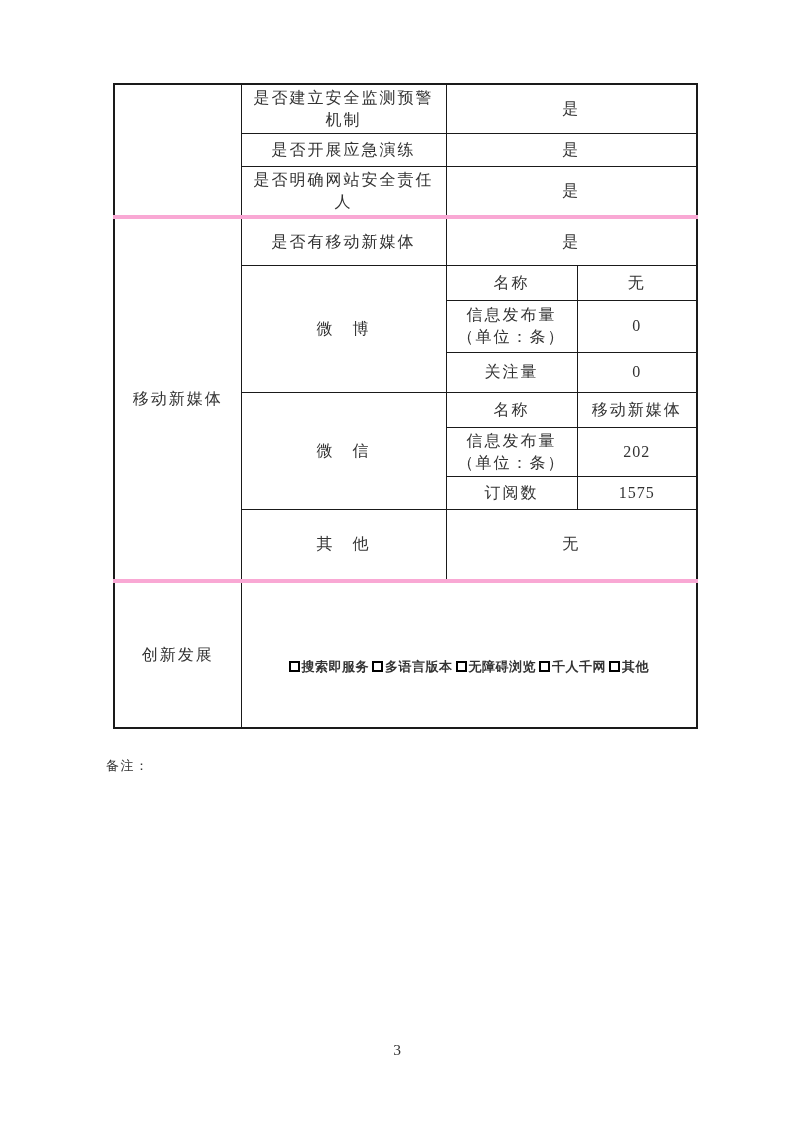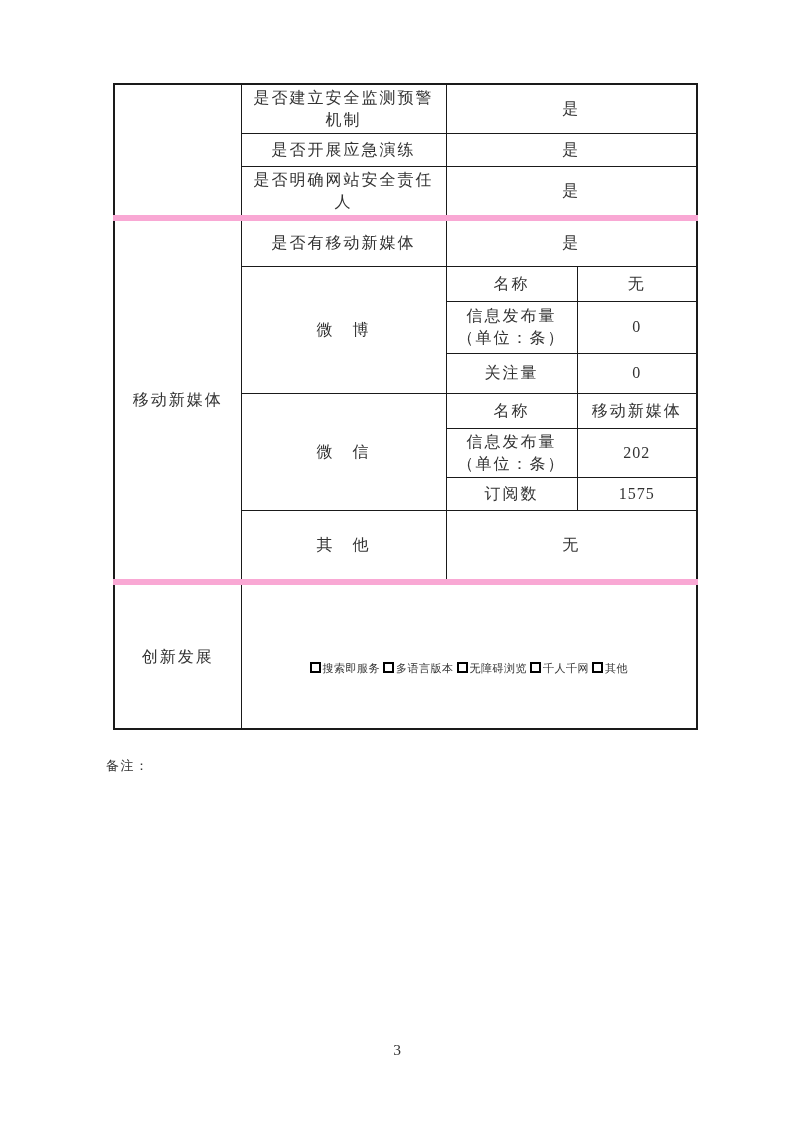--- a/index.html
+++ b/index.html
@@ -23,26 +23,27 @@
     border: 1px solid #1a1a1a;
     text-align: center;
     vertical-align: middle;
     font-size: 16px;
     letter-spacing: 2px;
     line-height: 22px;
     padding: 2px 7px;
     white-space: pre-line;
     overflow: hidden;
   }
-  .doc-table tr.sec-start td { border-top: 6px solid #f9a8d4; margin-top: 48px; }
+  .doc-table tr.sec-start td { border-top: 4px solid #f9a8d4; margin-top: 48px; }
   .doc-table td.num { letter-spacing: 1px; }
   .cb-line {
-    font-size: 11px;
+    font-size: 13px;
     letter-spacing: 0.5px;
     white-space: nowrap;
+    font-weight: bold;
   }
   .cb-box {
     display: inline-block;
     width: 11px; height: 11px;
     border: 2px solid #000000;
     background: #ffffff;
     margin: 0 2px 0 3px;
     vertical-align: -1px;
   }
   .cb-item:first-child .cb-box { margin-left: 0; }

